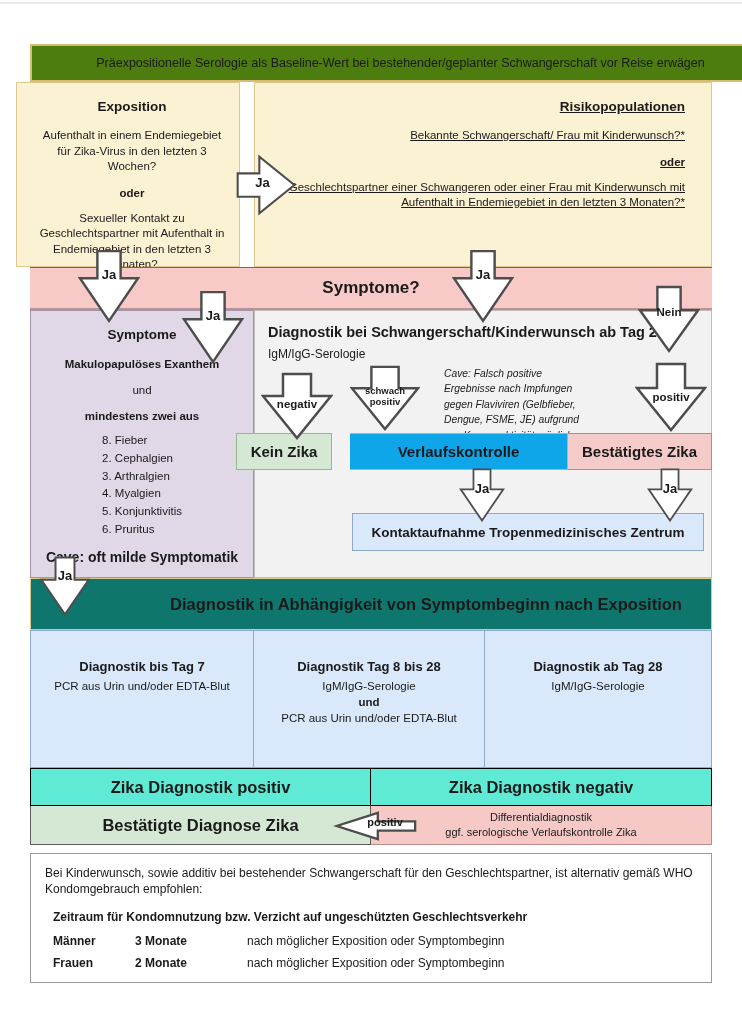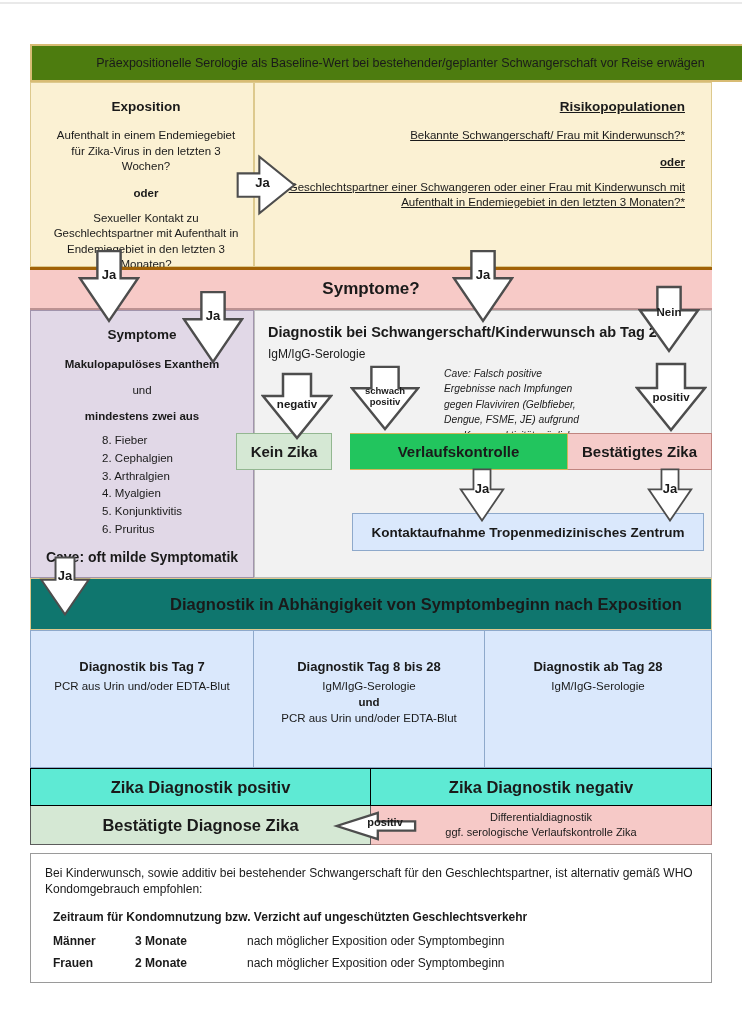--- a/index.html
+++ b/index.html
@@ -8,47 +8,47 @@
   #canvas { position:relative; width:742px; height:1024px; background:#ffffff; overflow:hidden; }
   #top-edge { position:absolute; left:0; top:2px; width:742px; height:2px; background:#e9e9e9; }
 
   .abs { position:absolute; }
 
   
   .banner { left:30px; top:44px; width:741px; height:38px; background:#4d7c0f; border:2px solid #D8BC74;
             display:flex; align-items:center; justify-content:center; font-size:12.5px; text-align:center; }
 
   .ybox { background:#FBF1D3; border:1px solid #DDC98D; }
-  .exposition { left:30px; top:82px; width:224px; height:185px; padding:16px 12px 0 20px; text-align:center; }
+  .exposition { left:16px; top:82px; width:224px; height:185px; padding:16px 12px 0 20px; text-align:center; }
   .risiko     { left:254px; top:82px; width:458px; height:185px; padding:16px 26px 0 26px; text-align:right;text-decoration:underline; }
   .box-title  { font-weight:bold; font-size:13.5px; margin-bottom:14px; }
   .box-q      { font-size:11.5px; line-height:1.35; }
   .box-oder   { font-weight:bold; font-size:11.5px; margin:12px 0; }
 
   .pink-band { left:30px; top:267px; width:682px; height:43px; background:#F7CAC7;
-               border-top:3px solid #a16207; border-bottom:2px solid #BC9292;
+               border-top:1px solid #a16207; border-bottom:2px solid #BC9292;
                display:flex; align-items:center; justify-content:center; }
   .pink-band span { font-weight:bold; font-size:17px; }
 
   .purple-box { left:30px; top:310px; width:224px; height:268px; background:#E1D8E7; border:1px solid #A194AC;
                 text-align:center; padding-top:16px; }
   .purple-box .t1 { font-weight:bold; font-size:13.5px; margin-bottom:16px; }
   .purple-box .t2 { font-weight:bold; font-size:11.5px; }
   .purple-box .t3 { font-size:11.5px; margin:14px 0; }
   .purple-box .t4 { font-weight:bold; font-size:11.5px; margin-bottom:10px; }
   .purple-box ul  { list-style:none; text-align:left; display:inline-block; font-size:11.5px; line-height:1.55; }
   .purple-box .cave { font-size:14px; margin-top:10px;font-weight:bold; }
 
   .gray-box { left:254px; top:310px; width:458px; height:268px; background:#F2F2F2; border:1px solid #BDBDBD; }
   .gray-title { left:268px; top:324px; font-weight:bold; font-size:14.5px; }
   .gray-sub   { left:268px; top:347px; font-size:12px; }
   .gray-cave  { left:444px; top:366px; width:152px; font-size:10.3px; font-style:italic; line-height:1.5; }
 
   .res-green  { left:236px; top:433px; width:96px;  height:37px; background:#D5E8D4; border:1px solid #93B791; }
-  .res-yellow { left:350px; top:433px; width:218px; height:37px; background:#22c55e; border:1px solid #D2B458; border-left:none; }
+  .res-yellow { left:350px; top:433px; width:218px; height:37px; background:#0ea5e9; border:1px solid #D2B458; border-left:none; }
   .res-red    { left:568px; top:433px; width:144px; height:37px; background:#F5CBC9; border:1px solid #C08580; border-left:none; }
   .res { display:flex; align-items:center; justify-content:center; font-weight:bold; font-size:15px; }
 
   .contact-box { left:352px; top:513px; width:352px; height:38px; background:#DAE8FC; border:1px solid #8EA9CB;
                  display:flex; align-items:center; justify-content:center; font-weight:bold; font-size:13.5px; z-index:2; }
 
   .yellow-band { left:30px; top:578px; width:682px; height:52px; background:#0f766e; border:1px solid #DDC98D;
                  display:flex; align-items:center; justify-content:center; padding-left:110px; }
   .yellow-band span { font-weight:bold; font-size:16.5px; }
 

